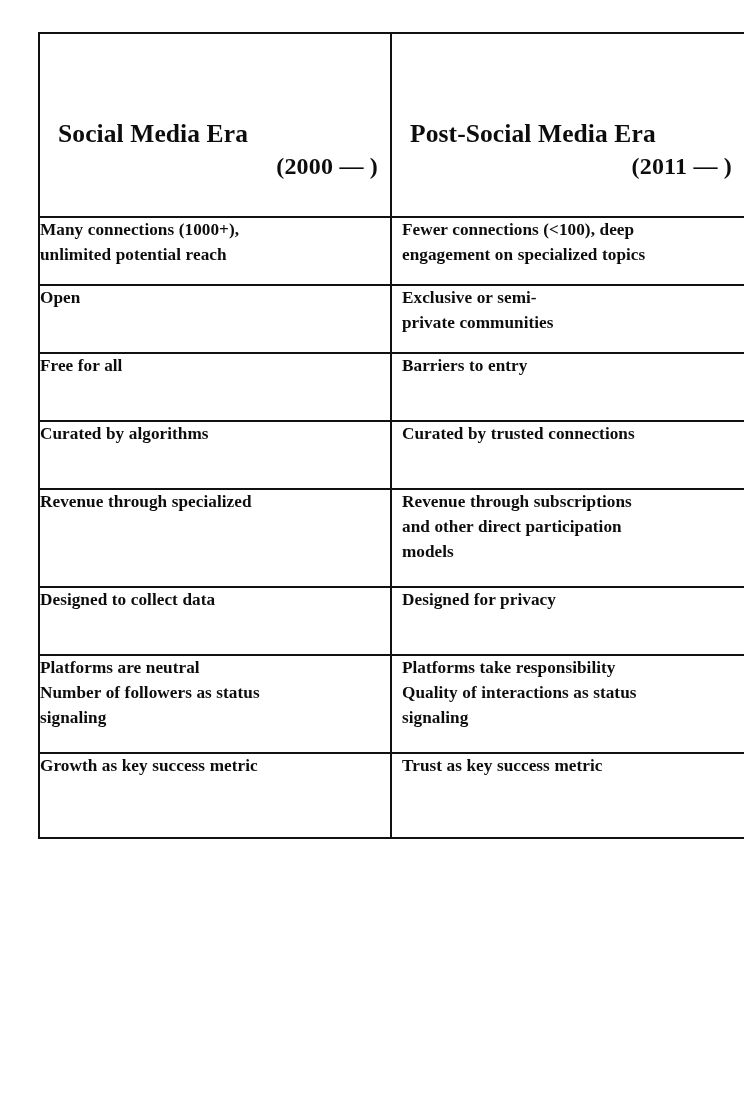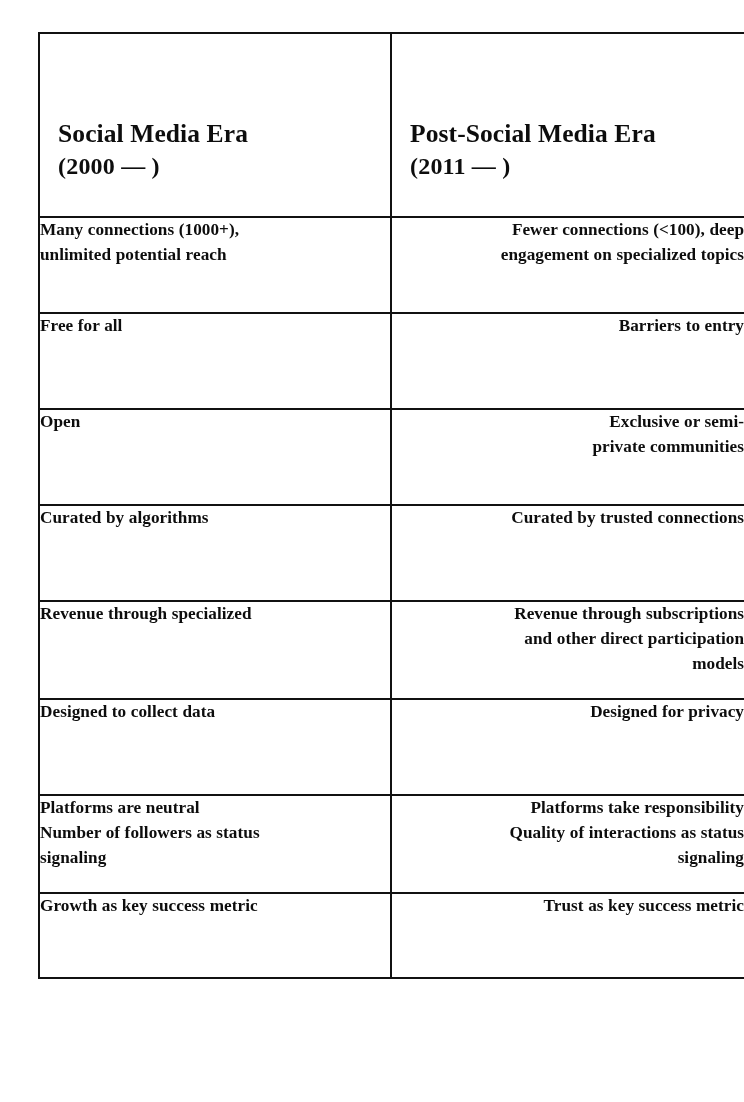--- a/index.html
+++ b/index.html
@@ -83,25 +83,26 @@
     display: block;
     font-size: 25.5px;
     font-weight: bold;
     line-height: 1.28;
     letter-spacing: 0.1px;
     white-space: nowrap;
   }
   .head-line.era-range {
     font-size: 24px;
     letter-spacing: 0.2px;
+    text-align: right;
   }
 
   
   tbody td {
-    height: 96px;
+    height: 68px;
     box-sizing: border-box;
     padding: 11px 14px 6px 18px;
   }
   tbody tr.row-tall td {
     height: 98px;
   }
   tbody tr:last-child td {
     height: 85px;
     border-bottom: 2px solid #111111;
   }
@@ -109,22 +110,21 @@
   .cell-text {
     display: block;
     font-size: 17.2px;
     font-weight: bold;
     line-height: 1.44;
     letter-spacing: 0.05px;
     white-space: pre-line;
     word-spacing: 0.2px;
   }
   td.col-right-cell .cell-text {
-    padding-left: 0;
-    text-align: right;
+    padding-left: 10px;
   }
 
   
   td.col-right-cell { padding-right: 10px; }
 </style>
 </head>
 <body>
 
 <div class="page">
   <div class="table-wrap">
@@ -155,33 +155,33 @@
             <span class="cell-text">Many connections (1000+),
 unlimited potential reach</span>
           </td>
           <td class="col-right-cell">
             <span class="cell-text">Fewer connections (&lt;100), deep
 engagement on specialized topics</span>
           </td>
         </tr>
         <tr>
           <td>
-            <span class="cell-text">Free for all</span>
-          </td>
-          <td class="col-right-cell">
-            <span class="cell-text">Barriers to entry</span>
-          </td>
-        </tr>
-        <tr>
-          <td>
             <span class="cell-text">Open</span>
           </td>
           <td class="col-right-cell">
             <span class="cell-text">Exclusive or semi-
 private communities</span>
+          </td>
+        </tr>
+        <tr>
+          <td>
+            <span class="cell-text">Free for all</span>
+          </td>
+          <td class="col-right-cell">
+            <span class="cell-text">Barriers to entry</span>
           </td>
         </tr>
         <tr>
           <td>
             <span class="cell-text">Curated by algorithms</span>
           </td>
           <td class="col-right-cell">
             <span class="cell-text">Curated by trusted connections</span>
           </td>
         </tr>

